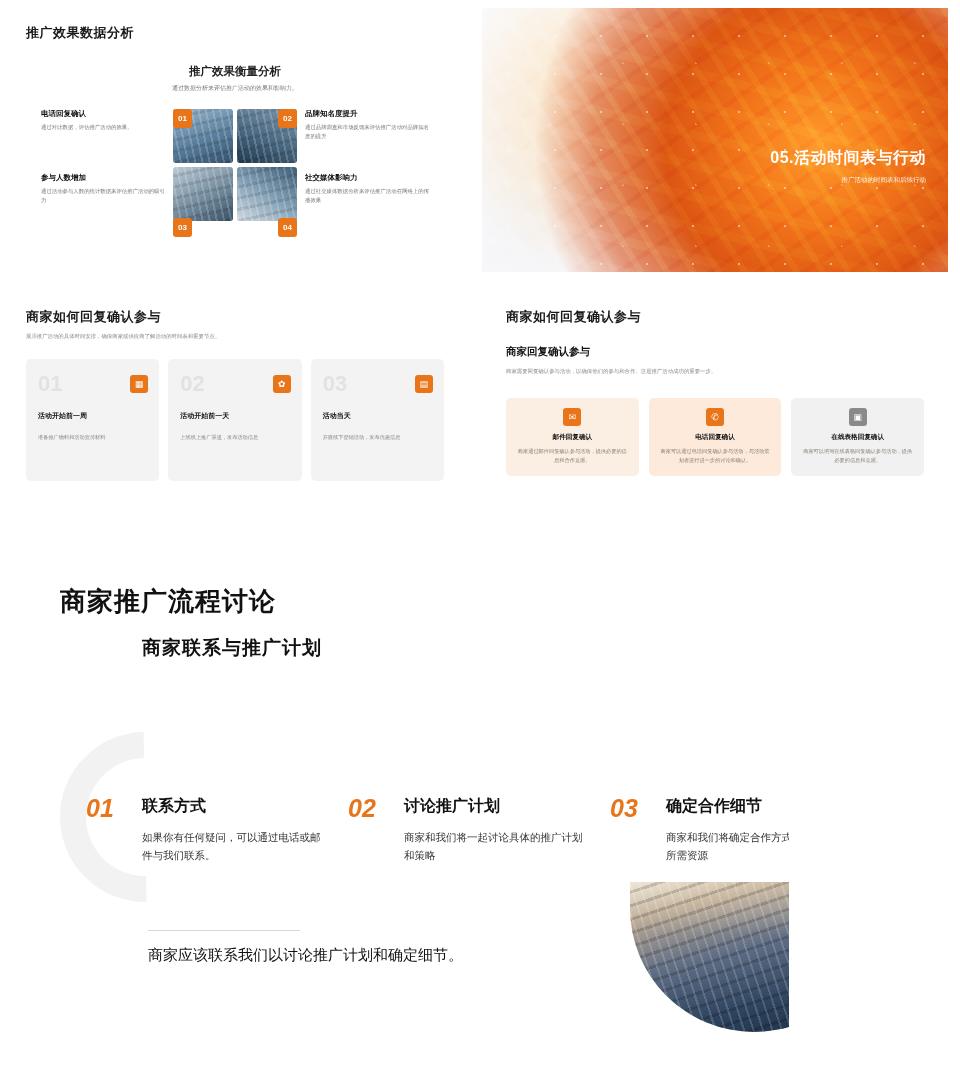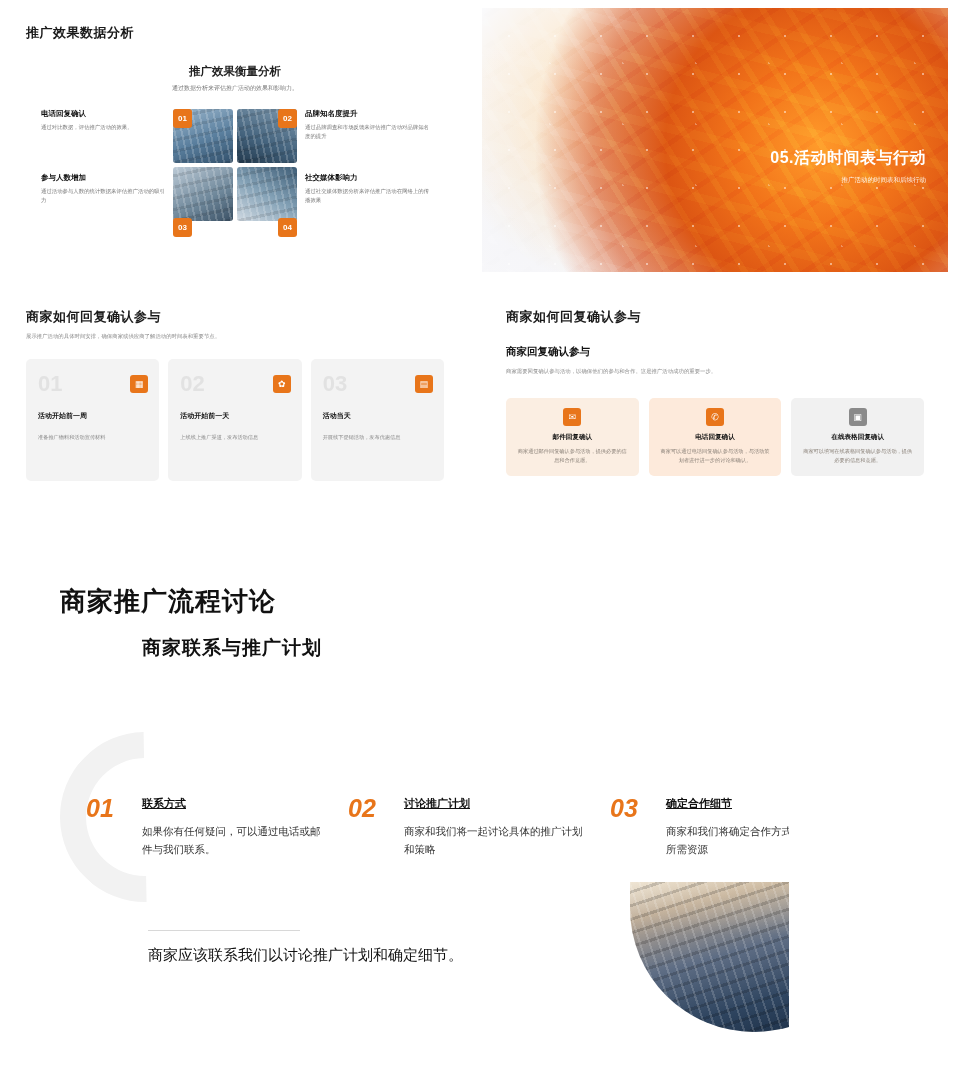--- a/index.html
+++ b/index.html
@@ -124,21 +124,21 @@
   .pr-sub { font-size: 19px; font-weight: bold; color: #111; margin-top: 16px; margin-left: 82px; letter-spacing: 1px; }
   .arc {
     position: absolute; left: 60px; top: 188px; width: 170px; height: 170px;
     border: 26px solid #f2f2f2; border-radius: 50%;
     border-right-color: transparent; border-bottom-color: transparent;
     transform: rotate(-46deg);
   }
   .pr-steps { position: absolute; left: 86px; top: 252px; width: 810px; display: flex; gap: 0; }
   .pr-step { width: 262px; display: flex; gap: 14px; align-items: flex-start; }
   .pr-no { font-size: 25px; font-weight: bold; font-style: italic; color: #e8751a; line-height: 1; min-width: 42px; }
-  .pr-step h4 { font-size: 11px; font-weight: bold; color: #111; text-decoration: underline; }
+  .pr-step h4 { font-size: 16px; font-weight: bold; color: #111; }
   .pr-step p { font-size: 10.5px; color: #333; line-height: 1.75; margin-top: 11px; max-width: 185px; }
   .pr-rule { position: absolute; left: 148px; top: 386px; width: 152px; height: 1px; background: #d8d8d8; }
   .pr-foot { position: absolute; left: 148px; top: 402px; font-size: 15px; color: #111; }
 
   .pr-photo {
     position: absolute; left: 630px; top: 338px; width: 248px; height: 150px;
     border-bottom-left-radius: 124px; border-bottom-right-radius: 124px;
     overflow: hidden;
     background: linear-gradient(165deg,#e7e2da 0%,#b9a895 18%,#5e6d84 45%,#2f4560 72%,#16283e 100%);
   }

